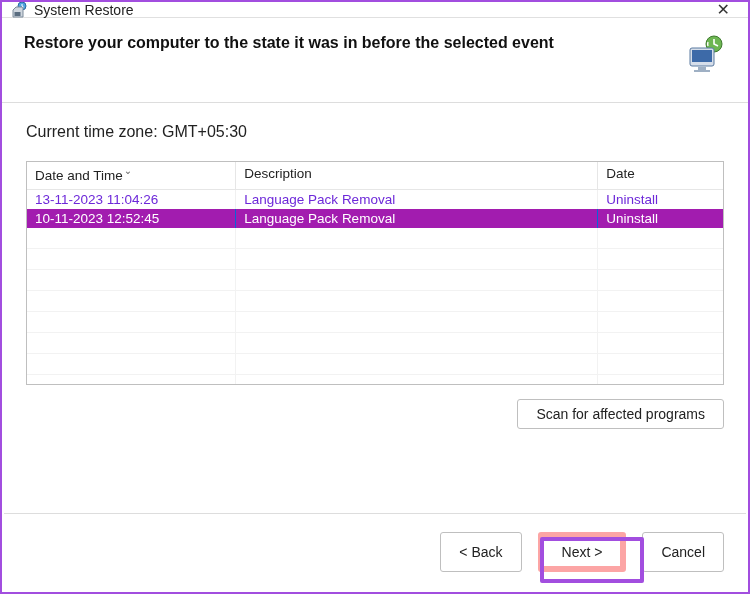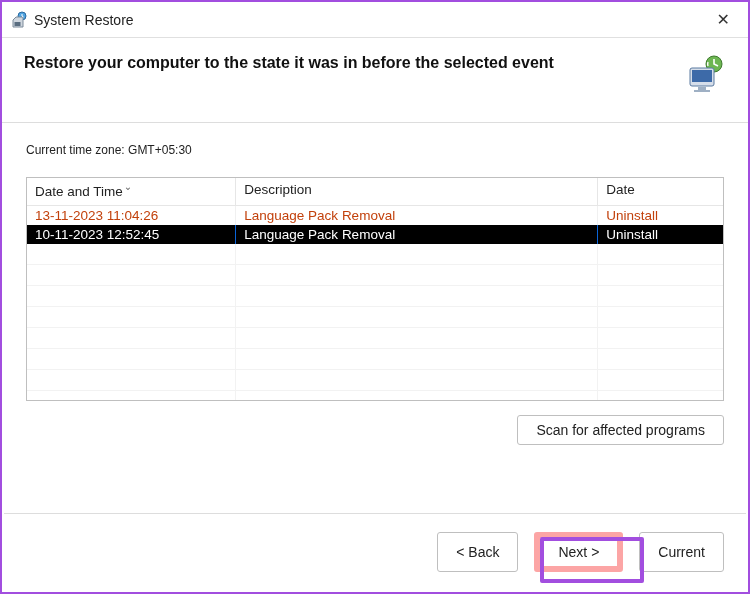--- a/index.html
+++ b/index.html
@@ -9,21 +9,21 @@
       font-family: "Segoe UI", Tahoma, sans-serif;
     }
     body {
       background: #fff;
       width: 750px;
       height: 594px;
       border: 2px solid #A24EDF;
       position: relative;
     }
     .titlebar {
-      height: 36px;
+      height: 16px;
       display: flex;
       align-items: center;
       padding: 0 8px;
       border-bottom: 1px solid #e0e0e0;
       font-size: 14px;
       color: #222;
     }
     .titlebar-icon {
       width: 18px;
       height: 18px;
@@ -52,21 +52,21 @@
       color: #111;
     }
     .header-icon {
       width: 40px;
       height: 40px;
     }
     .content {
       padding: 20px 24px 10px 24px;
     }
     .timezone {
-      font-size: 12px;
+      font-size: 16px;
       color: #222;
       margin-bottom: 20px;
     }
     .table-wrap {
       border: 1px solid #bfbfbf;
       height: 224px;
       overflow: hidden;
       background: #fff;
     }
     table {
@@ -89,27 +89,27 @@
     }
     thead th .chev {
       font-size: 10px;
       color: #666;
       vertical-align: super;
       margin-left: 1px;
     }
     tbody td {
       padding: 2px 8px;
       border-right: 1px solid #f0f0f0;
-      color: #c2410c;
+      color: #6d28d9;
     }
     tbody td:last-child {
       border-right: none;
     }
     tbody tr.selected td {
-      background: #000000;
+      background: #a21caf;
       color: #fff;
       border-right-color: #0a64d8;
     }
     tbody tr.empty td {
       height: 21px;
       border-bottom: 1px solid #f2f2f2;
       border-right: 1px solid #f2f2f2;
     }
     tbody tr.empty td:last-child { border-right: none; }
     .scan-row {
@@ -263,16 +263,16 @@
   </div>
 
   <div class="scan-row">
     <button class="btn">Scan for affected programs</button>
   </div>
 </div>
 
 <div class="footer">
   <button class="btn">&lt; Back</button>
   <button class="btn btn-primary">Next &gt;</button>
-  <button class="btn">Current</button>
+  <button class="btn">Cancel</button>
 </div>
 
 <div class="highlight-box" style="left:538px; top:535px; width:104px; height:46px;"></div>
 
 </body></html>

